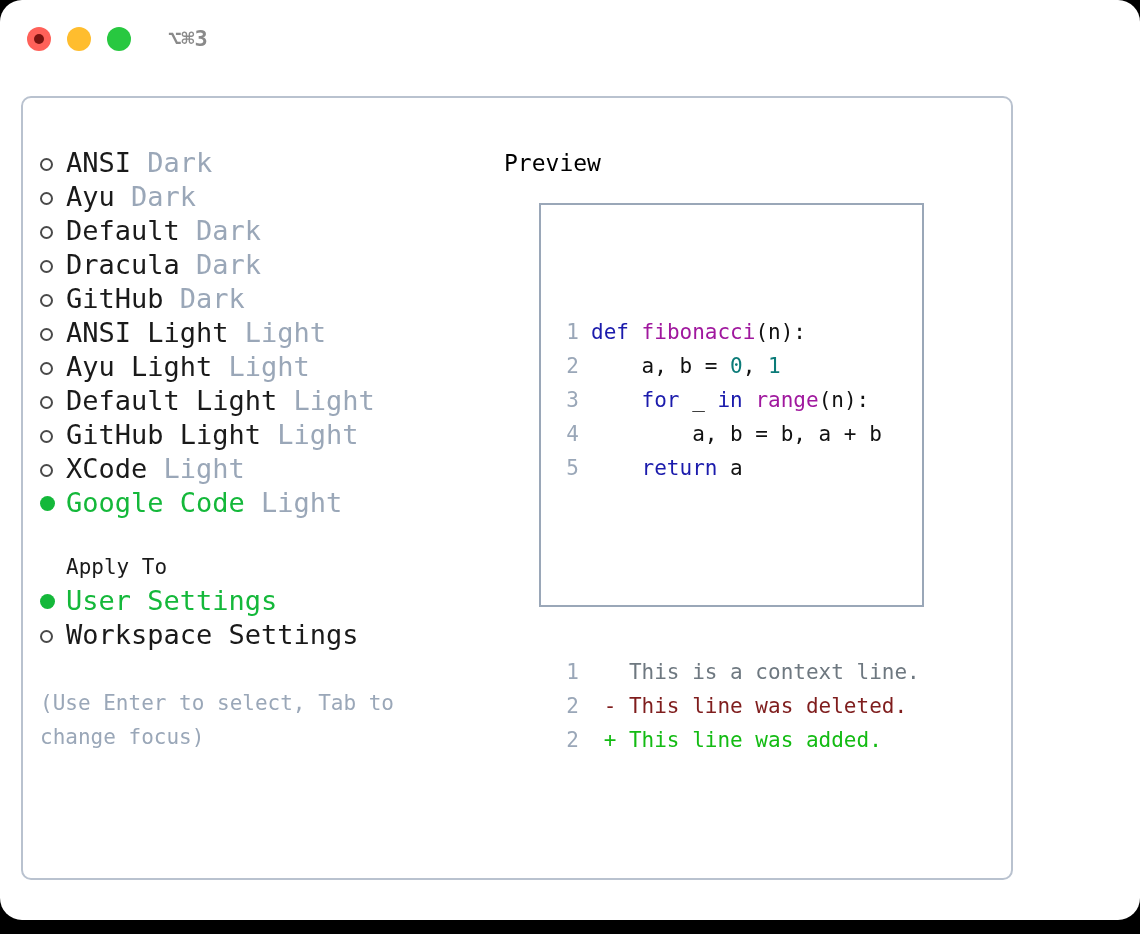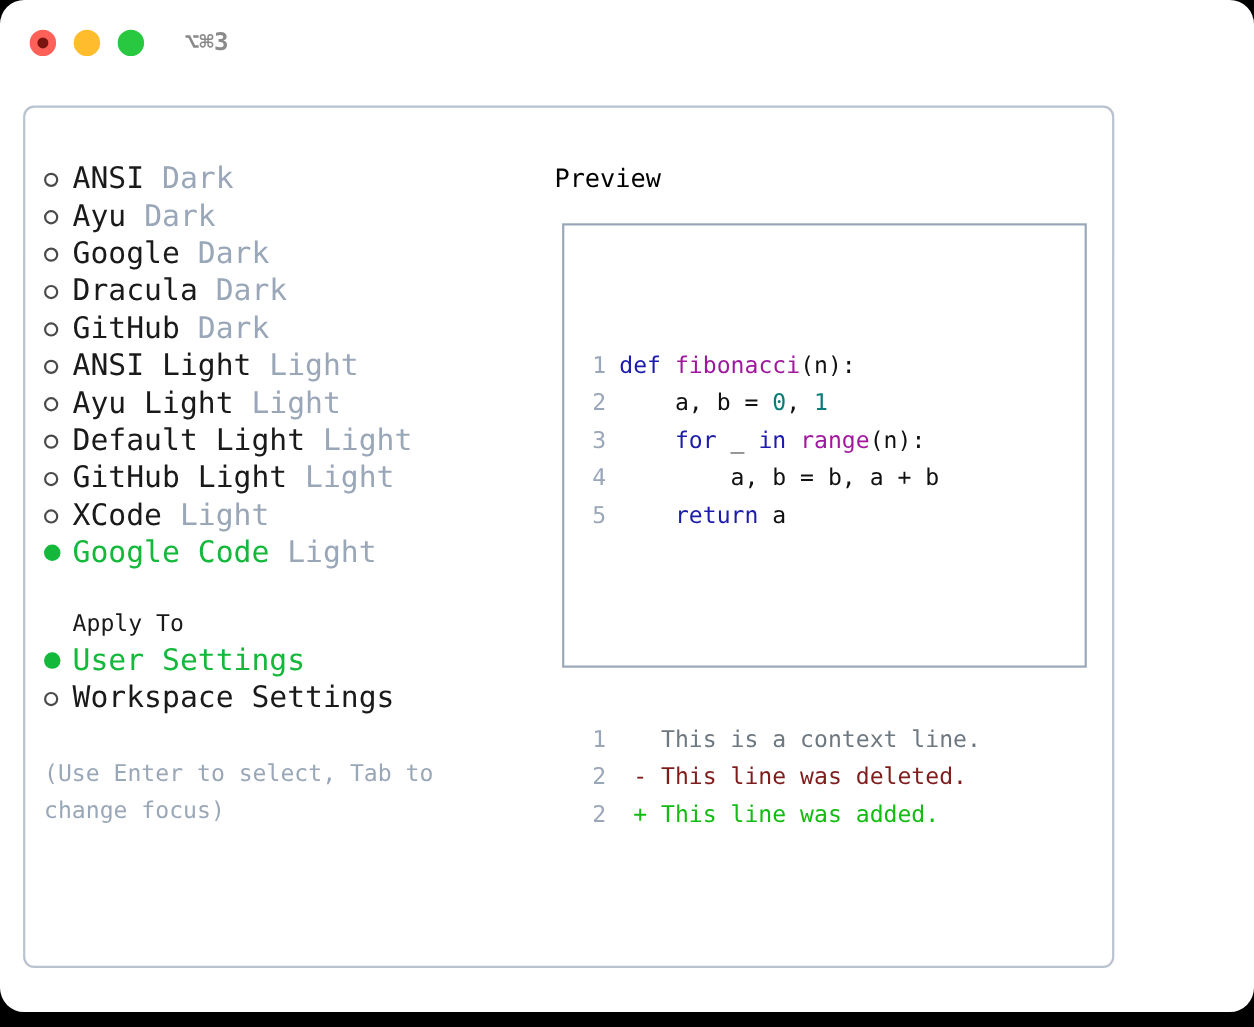--- a/index.html
+++ b/index.html
@@ -150,23 +150,23 @@
     left: 481px;
     top: 48px;
     font-size: 23px;
     font-weight: 400;
     color: #000000;
     line-height: 34px;
   }
 
   #preview-box {
     position: absolute;
-    left: 488px;
+    left: 516px;
     top: 105px;
-    width: 477px;
+    width: 385px;
     height: 404px;
     border: 2px solid #9aa7b8;
     background: #ffffff;
     box-sizing: border-box;
   }
 
   #code-area {
     position: absolute;
     left: 12px;
     top: 42px;
@@ -209,21 +209,21 @@
   </div>
 
   <div id="panel">
 
     <div id="left-col">
 
 
       <div id="theme-list">
           <div class="row"><span class="marker"><span class="bullet-outline"></span></span><span class="theme-name">ANSI</span><span class="theme-kind"> Dark</span></div>
           <div class="row"><span class="marker"><span class="bullet-outline"></span></span><span class="theme-name">Ayu</span><span class="theme-kind"> Dark</span></div>
-          <div class="row"><span class="marker"><span class="bullet-outline"></span></span><span class="theme-name">Google</span><span class="theme-kind"> Dark</span></div>
+          <div class="row"><span class="marker"><span class="bullet-outline"></span></span><span class="theme-name">Default</span><span class="theme-kind"> Dark</span></div>
           <div class="row"><span class="marker"><span class="bullet-outline"></span></span><span class="theme-name">Dracula</span><span class="theme-kind"> Dark</span></div>
           <div class="row"><span class="marker"><span class="bullet-outline"></span></span><span class="theme-name">GitHub</span><span class="theme-kind"> Dark</span></div>
           <div class="row"><span class="marker"><span class="bullet-outline"></span></span><span class="theme-name">ANSI Light</span><span class="theme-kind"> Light</span></div>
           <div class="row"><span class="marker"><span class="bullet-outline"></span></span><span class="theme-name">Ayu Light</span><span class="theme-kind"> Light</span></div>
           <div class="row"><span class="marker"><span class="bullet-outline"></span></span><span class="theme-name">Default Light</span><span class="theme-kind"> Light</span></div>
           <div class="row"><span class="marker"><span class="bullet-outline"></span></span><span class="theme-name">GitHub Light</span><span class="theme-kind"> Light</span></div>
           <div class="row"><span class="marker"><span class="bullet-outline"></span></span><span class="theme-name">XCode</span><span class="theme-kind"> Light</span></div>
           <div class="row"><span class="marker"><span class="bullet-filled"></span></span><span class="theme-name selected">Google Code</span><span class="theme-kind"> Light</span></div>
         </div>
 

